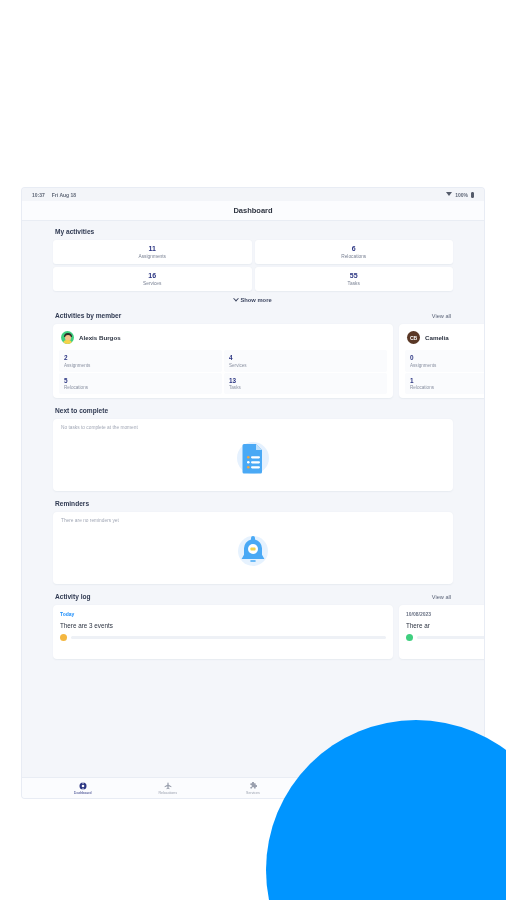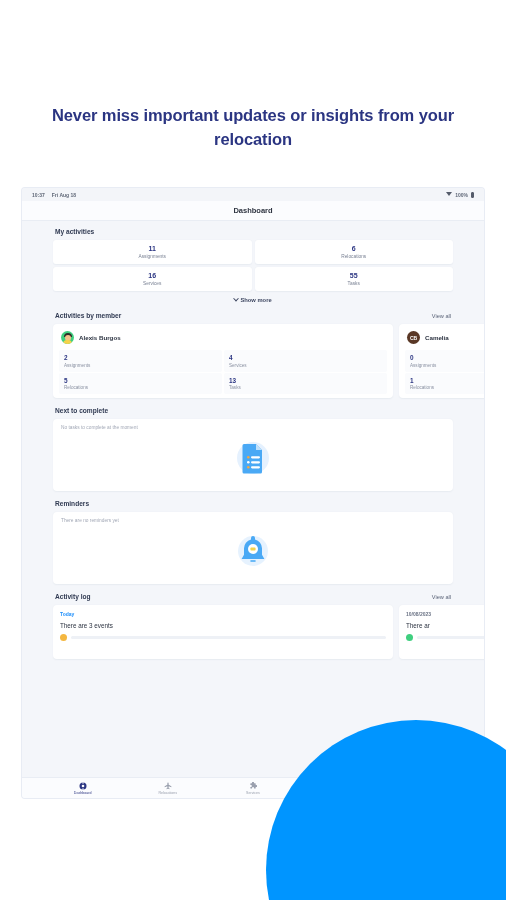--- a/index.html
+++ b/index.html
@@ -191,21 +191,20 @@
   .nav-lbl { font-size: 3.6px; color: #9aa0ae; filter: blur(0.45px); }
   .nav-item.active .nav-lbl { color: #2b3582; }
 
   svg { display: block; }
 </style>
 </head>
 <body>
 
 <div class="page">
 
-  <div class="headline">Never miss important updates or insights from your relocation</div>
 
   <div class="device">
 
     <div class="statusbar">
       <div class="status-left">
         <span>10:37</span>
         <span>Fri Aug 18</span>
       </div>
       <div class="status-right">
         <span class="wifi-ico"></span>

